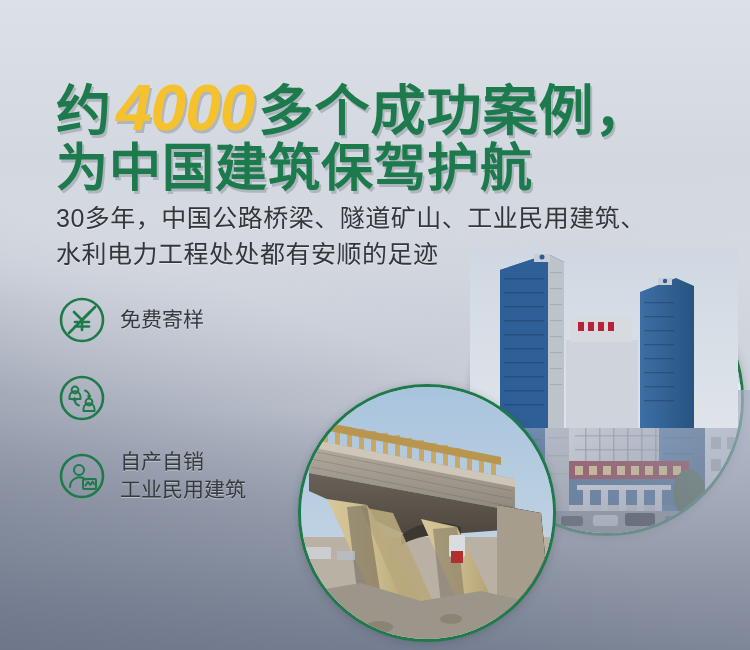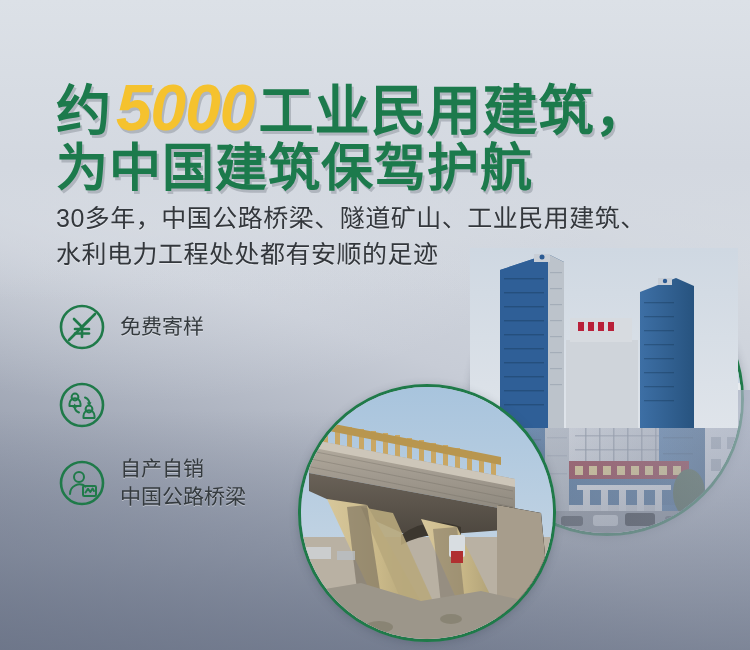--- a/index.html
+++ b/index.html
@@ -60,21 +60,21 @@
   .subtitle{
     position:absolute;left:56px;top:200px;width:660px;
     color:#33373c;font-size:25px;line-height:1.45;
     letter-spacing:.5px;
     text-shadow:0 1px 0 rgba(255,255,255,.45);
     white-space:nowrap;
   }
   .sub-line{display:block;}
 
   
-  .features{position:absolute;left:58px;top:296px;width:300px;}
+  .features{position:absolute;left:58px;top:289px;width:300px;}
   .feature{
     display:flex;align-items:center;
     height:62px;margin-bottom:16px;
   }
   .feature .ficon{
     flex:0 0 auto;width:48px;height:48px;margin-right:14px;
   }
   .feature .ficon svg{display:block;width:48px;height:48px;}
   .ftext{
     color:#343a3e;font-size:21px;line-height:1.32;
@@ -410,21 +410,21 @@
         <ellipse cx="150" cy="232" rx="11" ry="5"></ellipse>
         <ellipse cx="210" cy="244" rx="15" ry="6"></ellipse>
       </g>
     </svg>
   </div>
 
   <div class="right-wash"></div>
   <div class="bottom-wash"></div>
 
   <div class="headline">
-    <span class="hl-line hl-line1"><span class="hl-green">约</span><span class="hl-num">5000</span><span class="hl-green">工业民用建筑，</span></span>
+    <span class="hl-line hl-line1"><span class="hl-green">约</span><span class="hl-num">4000</span><span class="hl-green">多个成功案例，</span></span>
     <span class="hl-line hl-line2 hl-green">为中国建筑保驾护航</span>
   </div>
 
   <div class="subtitle">
     <span class="sub-line">30多年，中国公路桥梁、隧道矿山、工业民用建筑、</span>
     <span class="sub-line">水利电力工程处处都有安顺的足迹</span>
   </div>
 
   <div class="features">
 
@@ -474,19 +474,19 @@
           <g fill="none" stroke="#1f7a49" stroke-width="2" stroke-linecap="round" stroke-linejoin="round">
             <circle cx="21" cy="18" r="5"></circle>
             <path d="M12 35 a9.5 9.5 0 0 1 15.5 -7.4"></path>
             <rect x="25" y="27" width="13" height="10" rx="1.2"></rect>
             <polyline points="27.5,33.5 30,29.8 32.3,33 34.6,29.5 36,32"></polyline>
           </g>
         </svg>
       </span>
       <span class="ftext">
         <span>自产自销</span>
-        <span>中国公路桥梁</span>
+        <span>工业民用建筑</span>
       </span>
     </div>
 
 
   </div>
 </div>
 
 </body></html>

